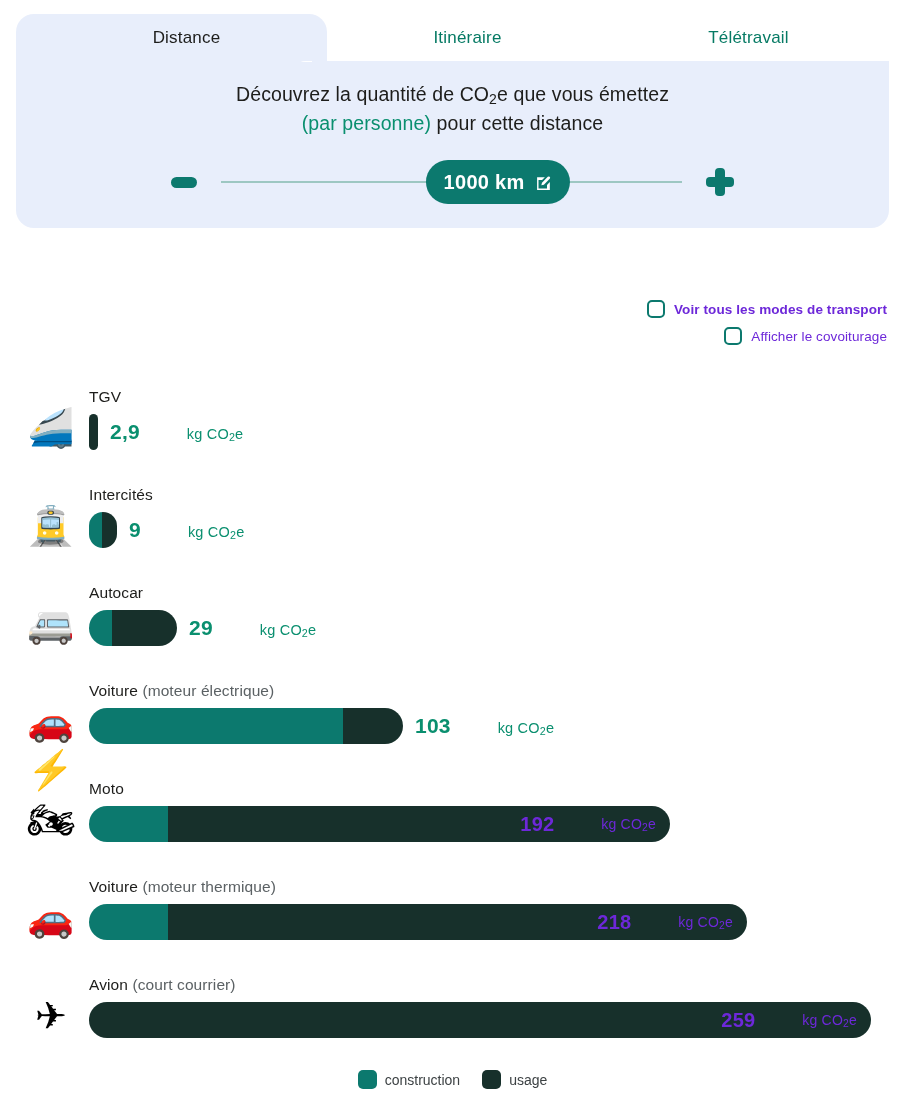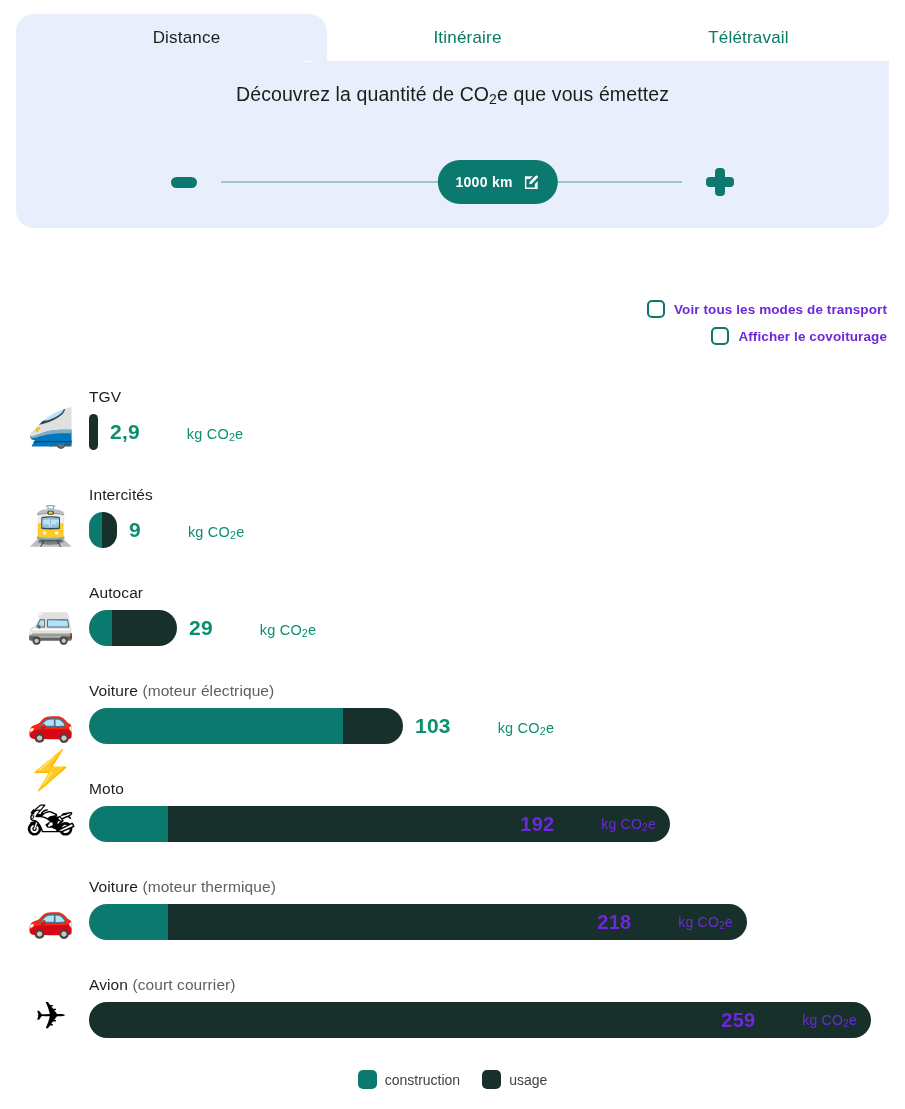--- a/index.html
+++ b/index.html
@@ -144,21 +144,21 @@
     left: 60%;
     transform: translateX(-50%);
     height: 44px;
     padding: 0 18px;
     background: #0c796e;
     border-radius: 22px;
     display: flex;
     align-items: center;
     gap: 10px;
     color: #ffffff;
-    font-size: 14px;
+    font-size: 20px;
     font-weight: bold;
     letter-spacing: 0.3px;
     cursor: grab;
     white-space: nowrap;
   }
   .pencil-icon {
     display: inline-block;
     width: 17px;
     height: 17px;
     position: relative;
@@ -216,21 +216,21 @@
     border-radius: 5px;
     background: #ffffff;
     flex: none;
   }
   .check-label {
     font-size: 13.5px;
     color: #6d28d9;
     font-weight: bold;
     letter-spacing: 0.1px;
   }
-  .check-label.light { font-weight: bold; text-align: center; }
+  .check-label.light { font-weight: normal; text-align: center; }
 
   
   .modes {
     position: absolute;
     left: 0;
     top: 380px;
     width: 905px;
   }
   .mode-row {
     position: relative;
@@ -337,20 +337,23 @@
 
   <div class="tabbar" id="tabbar">
       <div class="tab active">Distance</div>
       <div class="tab">Itinéraire</div>
       <div class="tab">Télétravail</div>
     </div>
 
   <div class="panel-title">
     <div>
       <span>Découvrez la quantité de CO</span><sub>2</sub><span>e que vous émettez</span>
+    </div>
+    <div>
+      <span class="accent">(par personne)</span><span> pour cette distance</span>
     </div>
   </div>
 
   <div class="slider-row">
     <div class="slider-minus"></div>
     <div class="slider-track-wrap">
       <div class="slider-track"></div>
       <div class="slider-thumb" id="slider-thumb" style="left: 60%;">
         <span>1000 km</span>
         <span class="pencil-icon">

